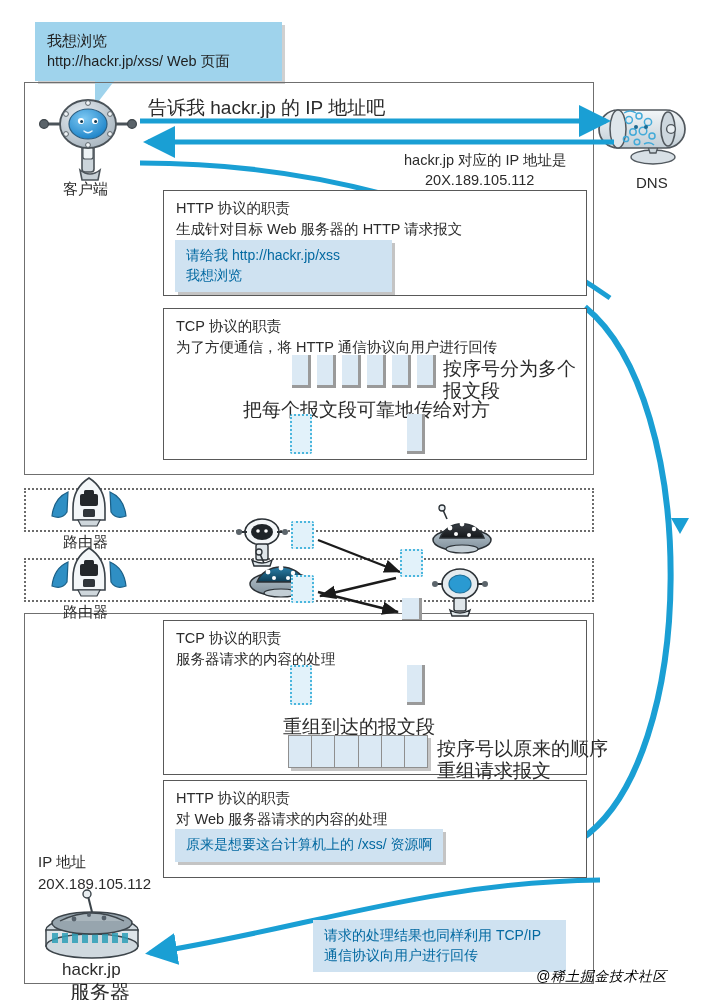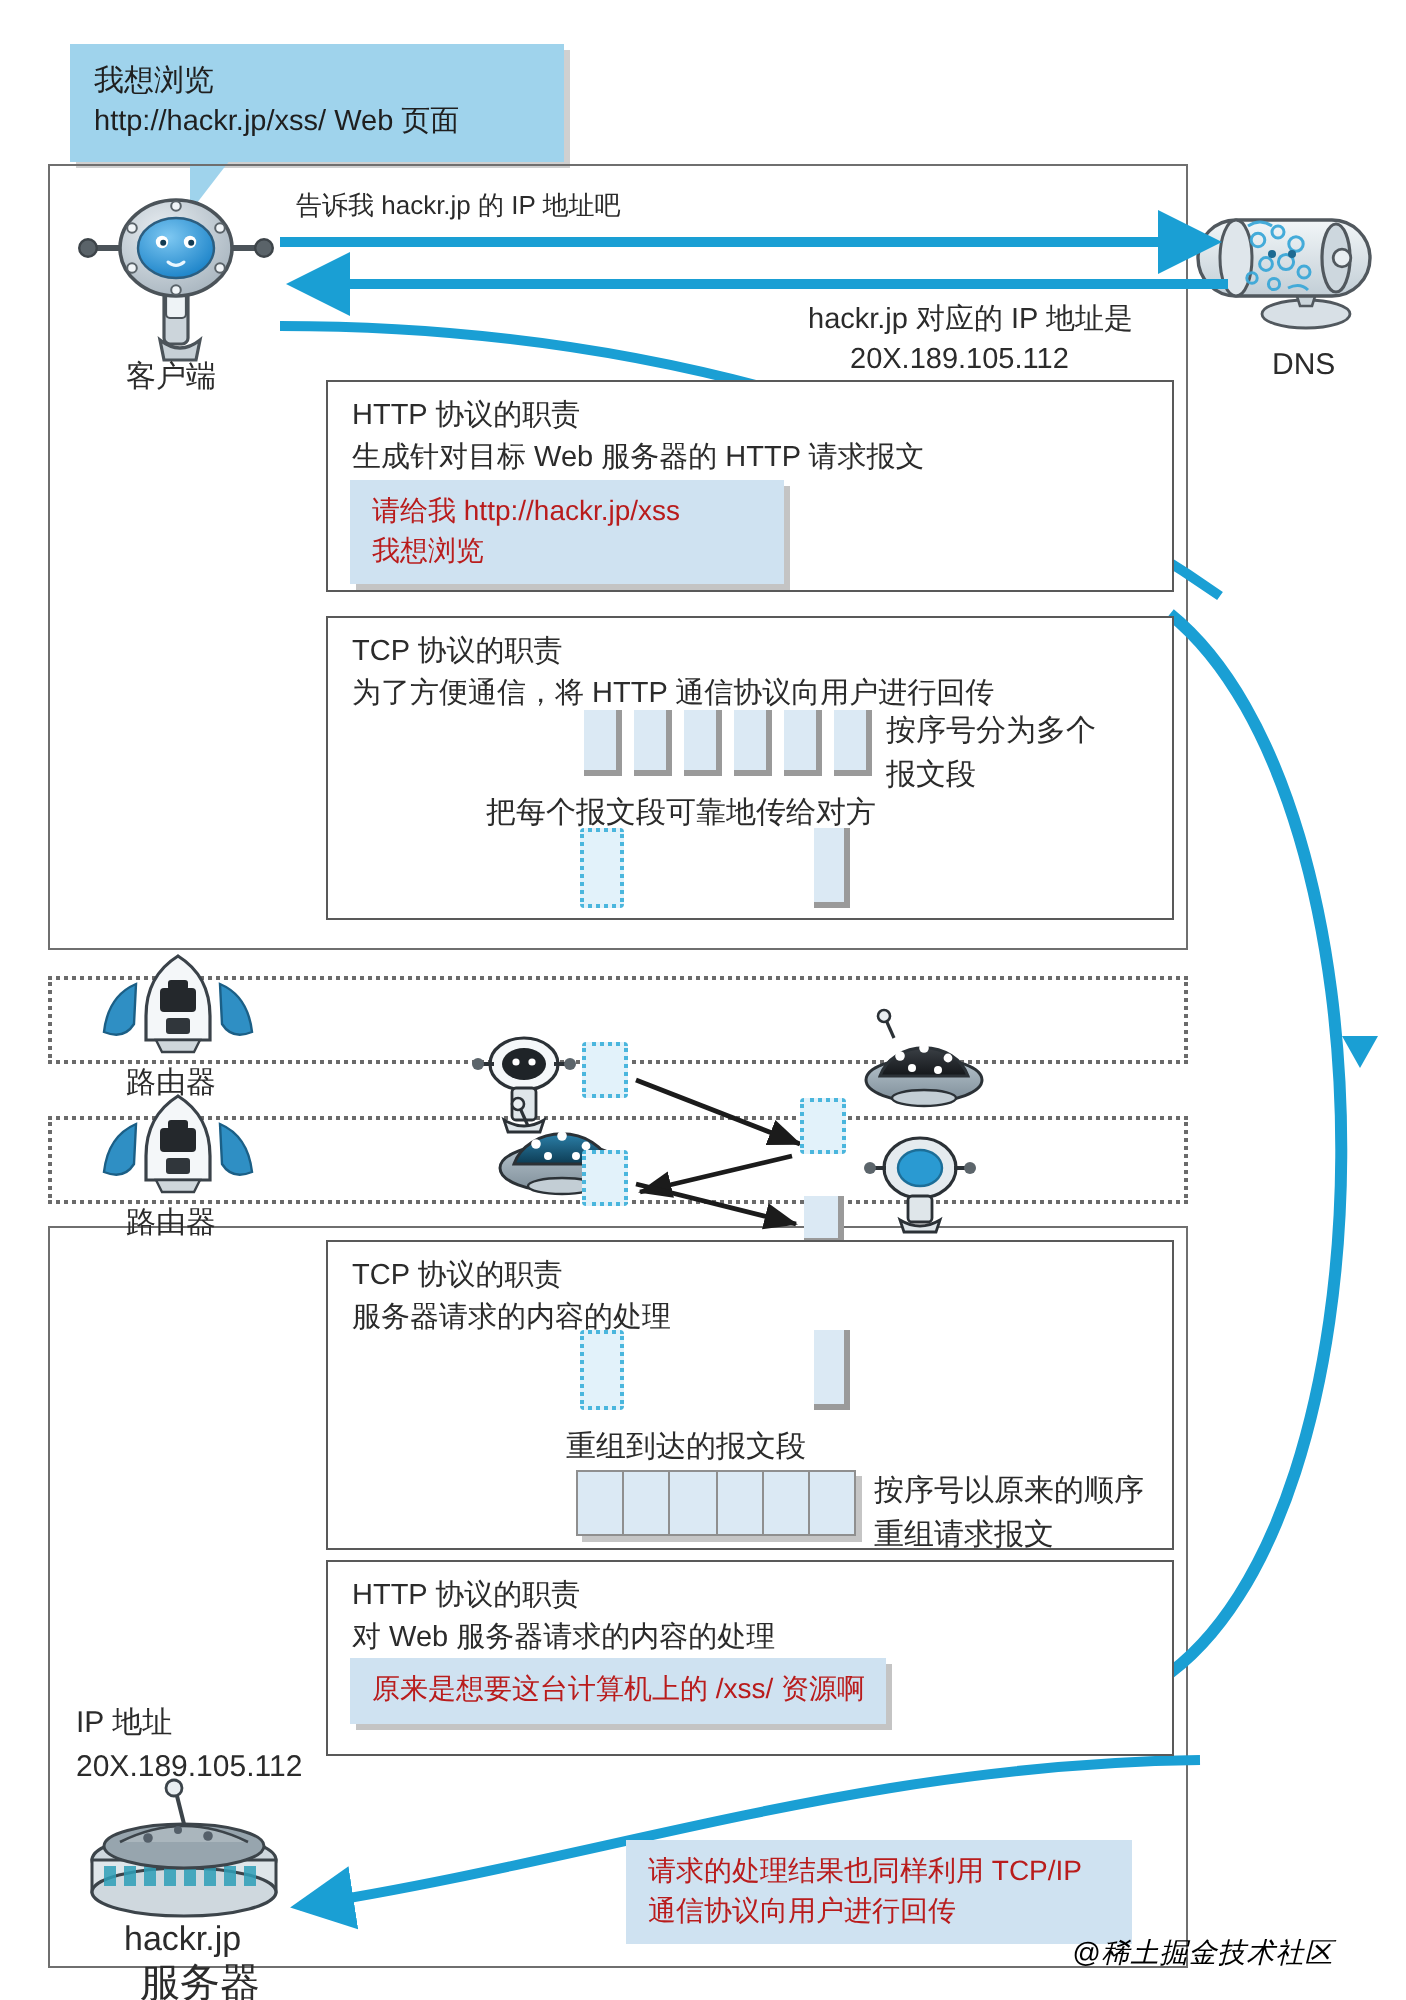--- a/index.html
+++ b/index.html
@@ -52,29 +52,29 @@
   .pbox .ttl{
     position:absolute;left:12px;top:7px;
     font-size:14.5px;line-height:1.45;white-space:nowrap;
   }
   .pbox .ttl .l2{display:block;}
 
   
   .quote{
     position:absolute;
     background:#cfe2f1;
-    color:#b91c1c;
+    color:#0369a1;
     font-size:14px;line-height:1.4;
     padding:6px 10px 7px 11px;
     box-shadow:3px 3px 0 rgba(125,125,125,.45);
     white-space:nowrap;
   }
 
   
-  .lbl{position:absolute;font-size:15px;line-height:1.45;white-space:nowrap;color:#2b2b2b;}
+  .lbl{position:absolute;font-size:19px;line-height:1.45;white-space:nowrap;color:#2b2b2b;}
 
   
   .seg{
     position:absolute;
     background:#dbe9f4;
     border-right:3px solid #9a9a9a;
     border-bottom:3px solid #9a9a9a;
     box-sizing:border-box;
   }
   .seg-dash{
@@ -321,21 +321,21 @@
       <ellipse cx="92" cy="923" rx="40" ry="11" fill="#97a5ae" stroke="#3c444a" stroke-width="1.5"></ellipse>
       <path d="M60 921 q32 -16 64 0" fill="#aab6bd" stroke="#3c444a" stroke-width="1.3"></path>
       <circle cx="74" cy="919" r="2.4" fill="#55606a"></circle>
         <circle cx="104" cy="918" r="2.4" fill="#55606a"></circle>
       <circle cx="89" cy="915" r="2" fill="#55606a"></circle>
       <line x1="92" y1="912" x2="88" y2="896" stroke="#3c444a" stroke-width="2"></line>
       <circle cx="87" cy="894" r="4" fill="#e9eef1" stroke="#3c444a" stroke-width="1.4"></circle>
     </g>
   </svg>
 
-  <div class="lbl" style="left:148px;top:94px;font-size:13px;">告诉我 hackr.jp 的 IP 地址吧</div>
+  <div class="lbl" style="left:148px;top:94px;font-size:19px;">告诉我 hackr.jp 的 IP 地址吧</div>
   <div class="lbl" style="left:404px;top:150px;font-size:14.5px;">hackr.jp 对应的 IP 地址是</div>
   <div class="lbl" style="left:425px;top:170px;font-size:14.5px;">20X.189.105.112</div>
   <div class="lbl" style="left:636px;top:172px;font-size:15px;">DNS</div>
   <div class="lbl" style="left:63px;top:178px;font-size:15px;">客户端</div>
 
   <div class="lbl" style="left:63px;top:531px;font-size:15px;">路由器</div>
   <div class="lbl" style="left:63px;top:601px;font-size:15px;">路由器</div>
 
   <div class="pbox" style="left:163px;top:190px;width:424px;height:106px;">
     <div class="ttl">

